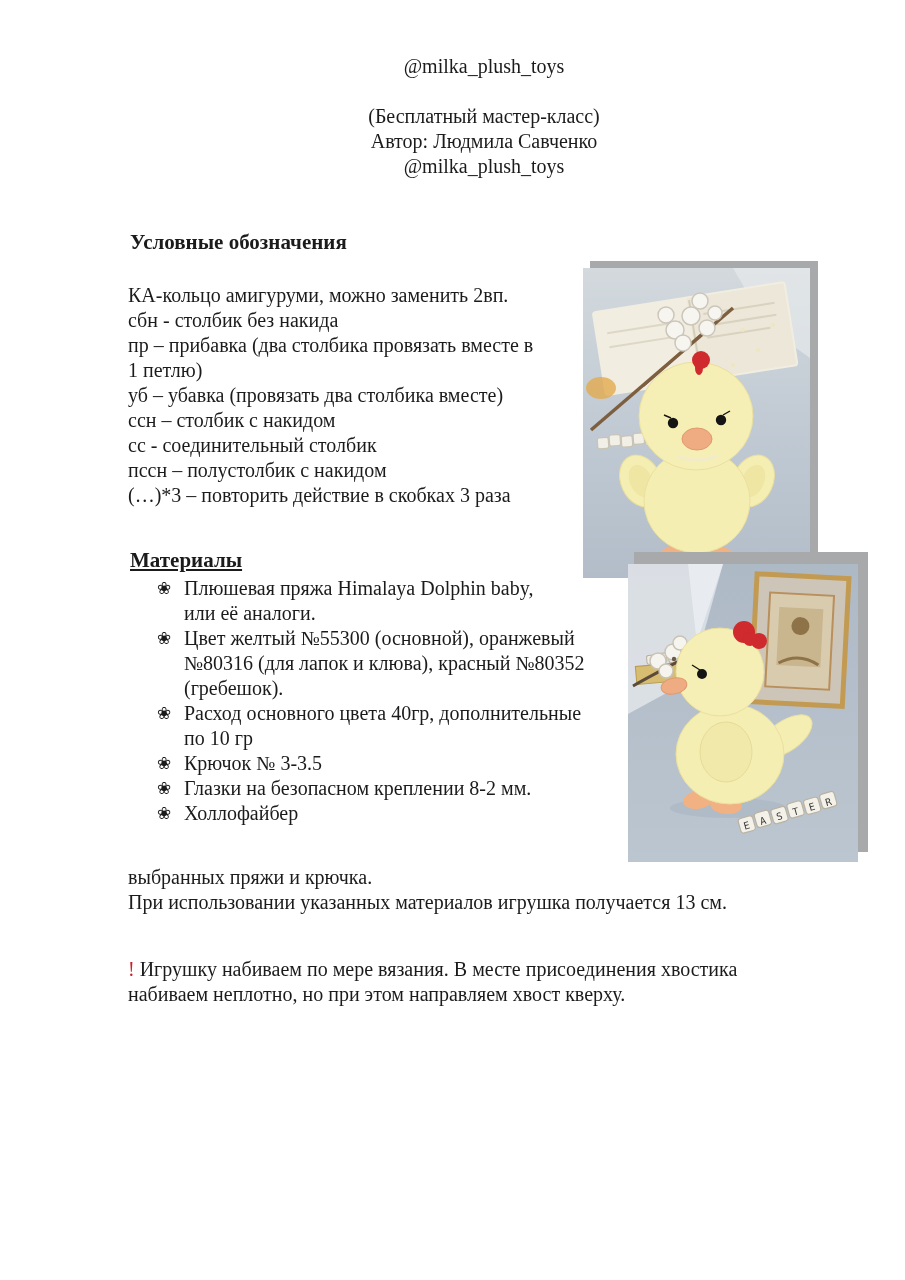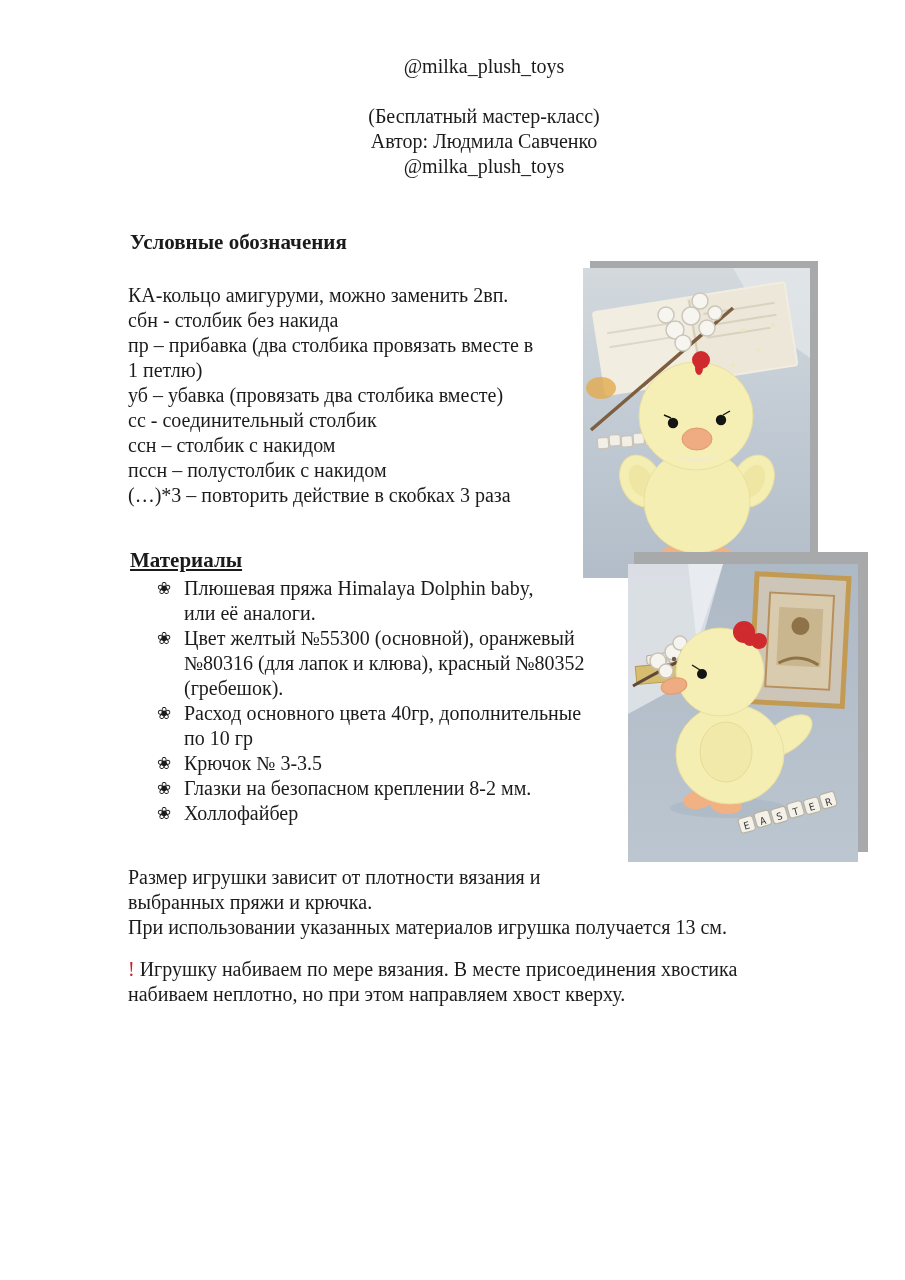--- a/index.html
+++ b/index.html
@@ -45,22 +45,22 @@
     <div class="sub">@milka_plush_toys</div>
   </div>
 
   <div class="h-bold" style="top:230px;">Условные обозначения</div>
   <div class="textblock" style="top:283px;">
     <div class="ln">КА-кольцо амигуруми, можно заменить 2вп.</div>
     <div class="ln">сбн - столбик без накида</div>
     <div class="ln">пр – прибавка (два столбика провязать вместе в</div>
     <div class="ln">1 петлю)</div>
     <div class="ln">уб – убавка (провязать два столбика вместе)</div>
+    <div class="ln">ссн – столбик с накидом</div>
     <div class="ln">сс - соединительный столбик</div>
-    <div class="ln">ссн – столбик с накидом</div>
     <div class="ln">пссн – полустолбик с накидом</div>
     <div class="ln">(…)*3 – повторить действие в скобках 3 раза</div>
   </div>
 
   <div class="h-bold" style="top:548px;text-decoration:underline;">Материалы</div>
   <div class="materials" style="top:576px;">
     <div class="mi">
       <span class="bullet">❀</span>
       <div>
         <div class="ln">Плюшевая пряжа Himalaya Dolphin baby,</div>
@@ -96,21 +96,20 @@
     </div>
     <div class="mi">
       <span class="bullet">❀</span>
       <div>
         <div class="ln">Холлофайбер</div>
       </div>
     </div>
   </div>
 
   <div class="textblock" style="top:865px;">
-    <div class="ln">Размер игрушки зависит от плотности вязания и</div>
     <div class="ln">выбранных пряжи и крючка.</div>
     <div class="ln">При использовании указанных материалов игрушка получается 13 см.</div>
   </div>
 
   <div class="textblock" style="top:957px;">
     <div class="ln"><span class="warnmark">!</span> <span>Игрушку набиваем по мере вязания. В месте присоединения хвостика</span></div>
     <div class="ln">набиваем неплотно, но при этом направляем хвост кверху.</div>
   </div>
 
   <div class="center-col handle-bottom">@milka_plush_toys</div>

